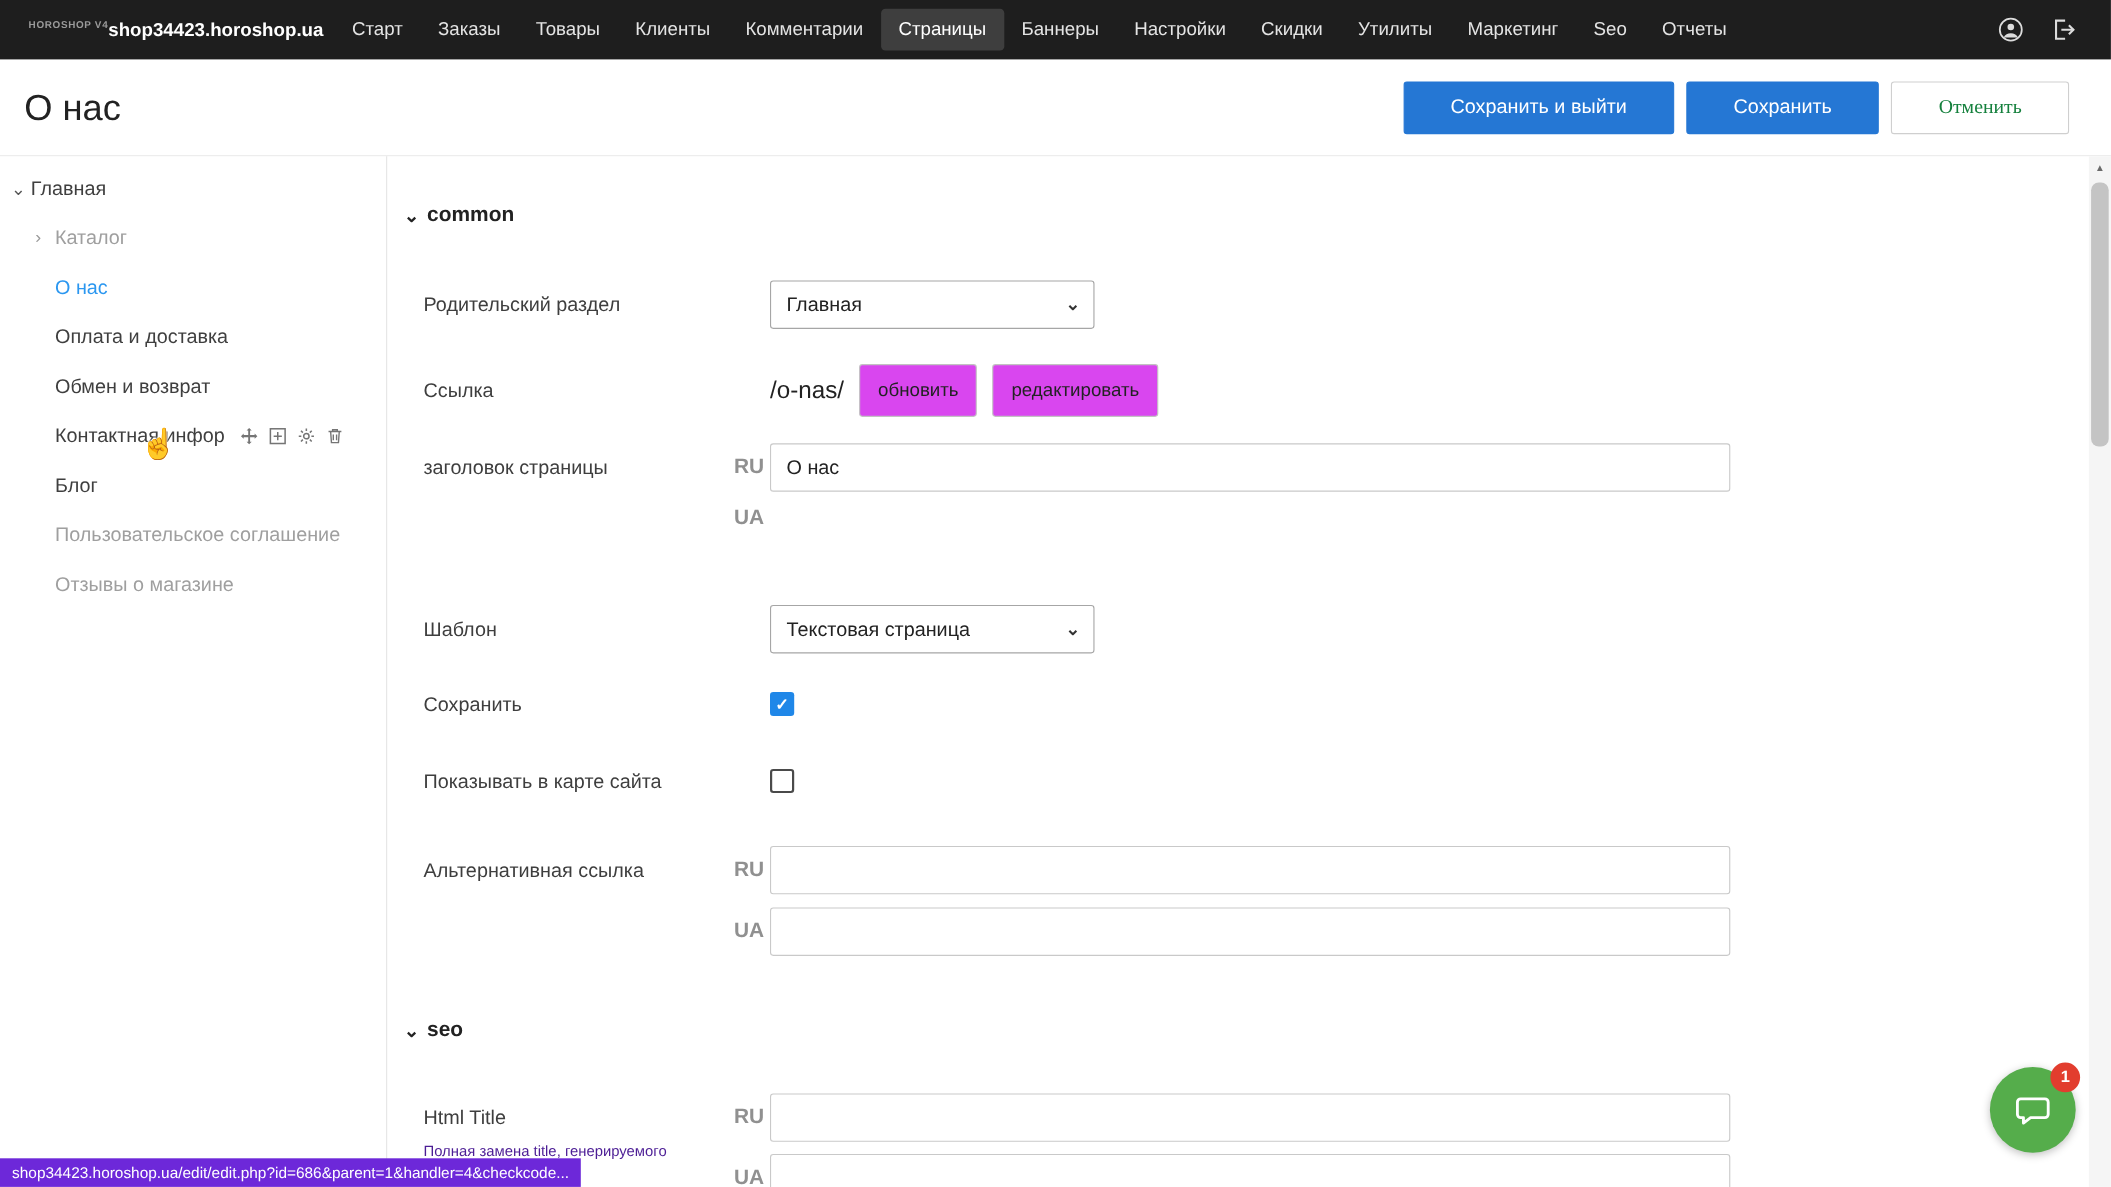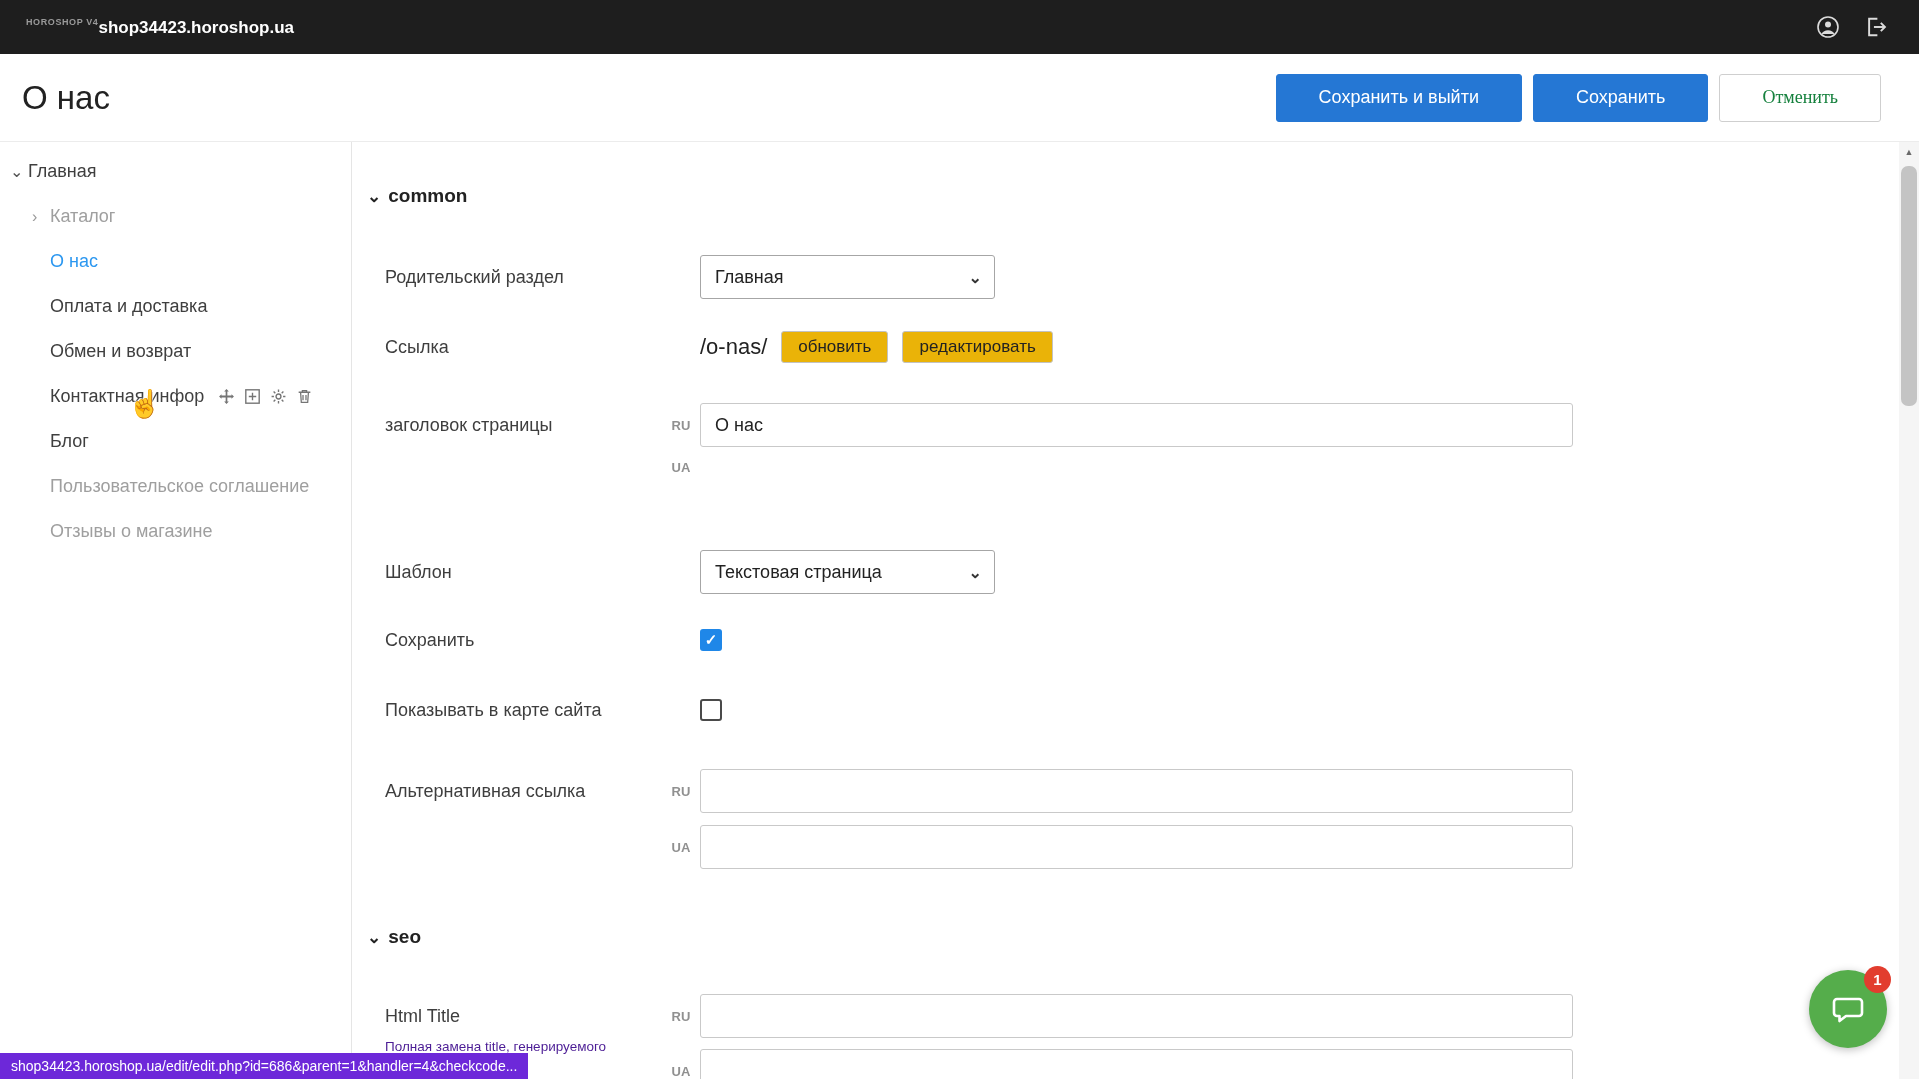--- a/index.html
+++ b/index.html
@@ -39,26 +39,26 @@
   .tree-item.selected { color: #2b97f0; }
   .row-icons { display: flex; gap: 9px; margin-left: 14px; align-items: center; }
   .row-icons span { width: 17px; height: 17px; display: inline-flex; cursor: pointer; }
 
   .main { flex: 1; position: relative; }
   .section-head { position: absolute; left: 15px; display: flex; align-items: center; gap: 7px; font-size: 19px; font-weight: 700; color: #222; cursor: pointer; }
   .section-head .caret { font-size: 17px; font-weight: 700; }
   .frow { position: absolute; left: 33px; display: flex; align-items: center; }
   .lbl { width: 277px; font-size: 18px; color: #3e3e3e; }
   .lbl.wide { width: 315px; }
-  .tag { width: 38px; text-align: center; font-size: 13px; font-weight: 700; color: #909090; }
+  .tag { width: 38px; text-align: center; font-size: 19px; font-weight: 700; color: #909090; }
   .text-input { width: 873px; height: 44px; border: 1px solid #c9c9c9; border-radius: 3px; font-size: 18px; padding: 0 14px; color: #222; font-family: inherit; outline: none; }
   .select { width: 295px; height: 44px; border: 1px solid #a6a6a6; border-radius: 3px; display: flex; align-items: center; padding: 0 14px; font-size: 18px; color: #222; position: relative; cursor: pointer; background: #fff; }
   .select .sel-caret { position: absolute; right: 12px; font-weight: 700; font-size: 16px; color: #333; }
   .link-path { font-size: 22px; color: #222; margin-right: 14px; }
-  .mini-btn { height: 32px; background: #eab308; border: 1px solid #c2c2c2; border-radius: 3px; font-size: 17px; color: #222; padding: 0 16px; margin-right: 14px; cursor: pointer; font-family: inherit; }
+  .mini-btn { height: 48px; background: #d946ef; border: 1px solid #c2c2c2; border-radius: 3px; font-size: 17px; color: #222; padding: 0 16px; margin-right: 14px; cursor: pointer; font-family: inherit; }
   .checkbox { width: 22px; height: 22px; border-radius: 3px; cursor: pointer; }
   .checkbox.checked { background: #1f87e8; color: #fff; display: flex; align-items: center; justify-content: center; font-size: 15px; font-weight: 700; }
   .checkbox.unchecked { background: #fff; border: 2px solid #4a4a4a; }
   .hint { position: absolute; font-size: 13.5px; color: #4c1d95; white-space: nowrap; }
 
   .scrollbar { position: absolute; right: 0; top: 0; width: 20px; height: 937px; background: #f5f5f5; }
   .scroll-arrow { height: 20px; display: flex; align-items: center; justify-content: center; font-size: 9px; color: #6a6a6a; cursor: pointer; }
   .scroll-thumb { position: absolute; top: 24px; left: 2px; width: 16px; height: 240px; background: #c4c4c4; border-radius: 7px; cursor: grab; }
 
   .statusbar { position: absolute; left: 0; bottom: 0; background: #6d28d9; color: #fff; font-size: 14px; padding: 5px 11px; z-index: 6; }
@@ -68,20 +68,35 @@
 
   .cursor { position: absolute; left: 128px; top: 388px; font-size: 27px; color: #111; z-index: 9; text-shadow: 0 0 2px #fff, 0 0 2px #fff; }
 </style>
 </head>
 <body>
 
 <div class="topbar">
   <div class="brand-block">
     <div class="brand-small">HOROSHOP V4</div>
     <div class="brand">shop34423.horoshop.ua</div>
+  </div>
+  <div class="nav">
+    <div class="nav-item">Старт</div>
+    <div class="nav-item">Заказы</div>
+    <div class="nav-item">Товары</div>
+    <div class="nav-item">Клиенты</div>
+    <div class="nav-item">Комментарии</div>
+    <div class="nav-item active">Страницы</div>
+    <div class="nav-item">Баннеры</div>
+    <div class="nav-item">Настройки</div>
+    <div class="nav-item">Скидки</div>
+    <div class="nav-item">Утилиты</div>
+    <div class="nav-item">Маркетинг</div>
+    <div class="nav-item">Seo</div>
+    <div class="nav-item">Отчеты</div>
   </div>
   <div class="topbar-right">
     <span class="tb-icon">
       <svg width="24" height="24" viewBox="0 0 24 24">
           <circle cx="12" cy="12" r="10" fill="none" stroke="#dcdcdc" stroke-width="1.6"></circle>
           <circle cx="12" cy="9.5" r="3" fill="#dcdcdc"></circle>
           <path d="M5.5 19a7.5 7.5 0 0 1 13 0" fill="#dcdcdc"></path>
         </svg>
     </span>
     <span class="tb-icon">

